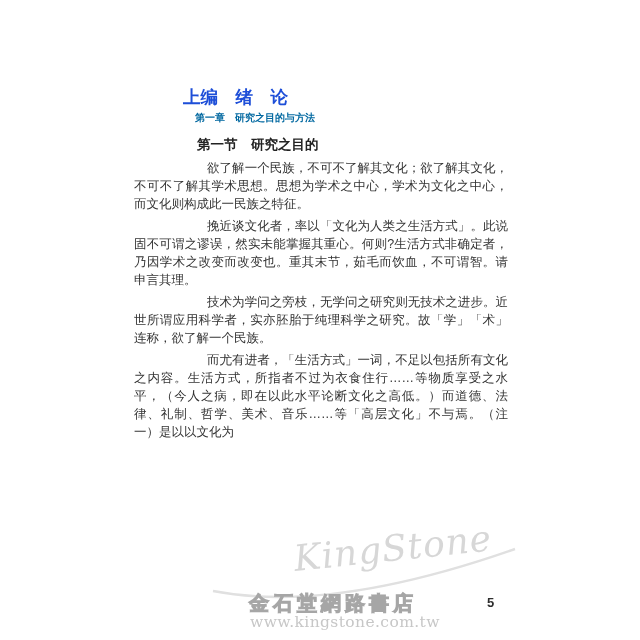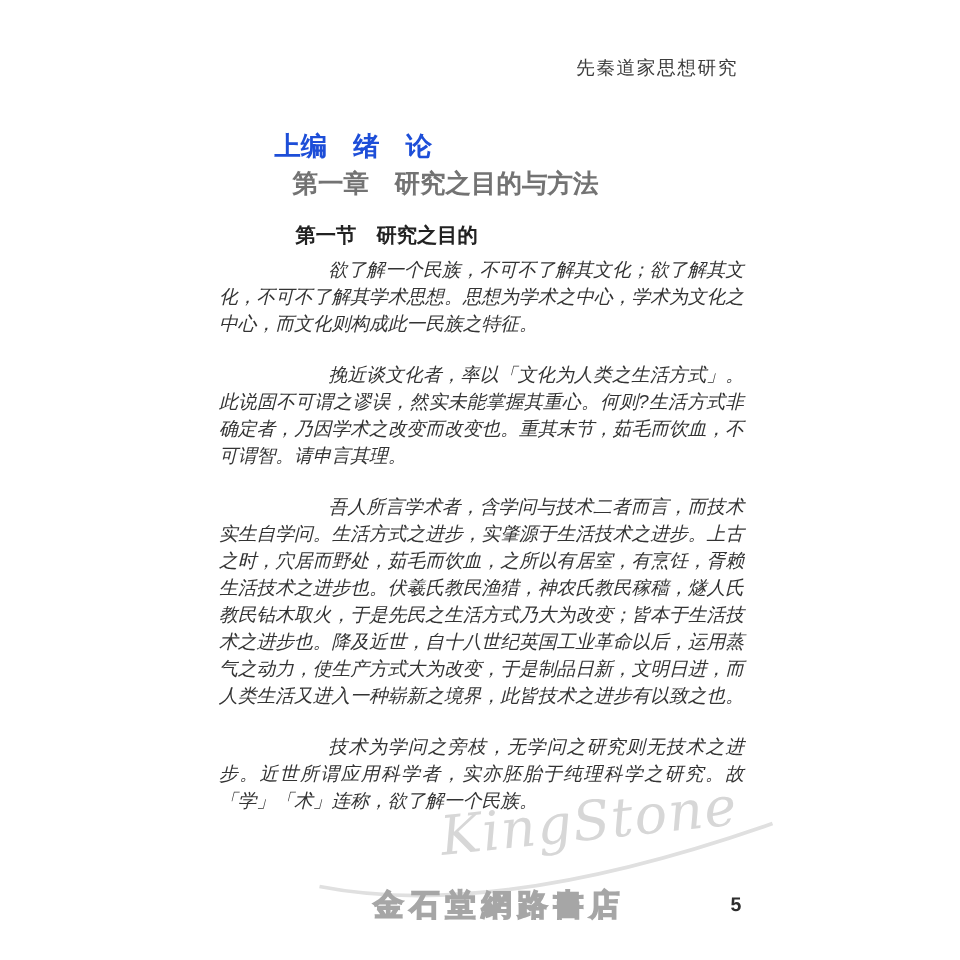--- a/index.html
+++ b/index.html
@@ -27,47 +27,46 @@
     position: absolute;
     left: 183px; top: 85px;
     font-size: 17.5px;
     font-weight: 700;
     color: #1d4ed8;
     z-index: 2;
   }
   .h-chapter {
     position: absolute;
     left: 195px; top: 111px;
-    font-size: 17px;
+    font-size: 10px;
     font-weight: 700;
-    color: #737373;
+    color: #0369a1;
     z-index: 2;
   }
   .h-section {
     position: absolute;
-    left: 197px; top: 148px;
+    left: 197px; top: 136px;
     font-size: 13.5px;
     font-weight: 700;
     color: #222222;
     z-index: 2;
   }
   .body-text {
     position: absolute;
     left: 130px; top: 155px;
     width: 382px;
     font-size: 12.5px;
     line-height: 18px;
     color: #333333;
     text-align: justify;
     z-index: 2;
   }
   .body-text p {
-    margin: 16px;
+    margin: 4px;
     text-indent: 73px;
-    font-style: italic;
   }
   
   .wm-layer { position: absolute; inset: 0; z-index: 1; }
   .wm-script {
     position: absolute;
     left: 296px; top: 538px;
     font-family: "DejaVu Serif", serif;
     font-style: italic;
     font-size: 36px;
     letter-spacing: 1px;
@@ -110,30 +109,30 @@
 <body>
 
 <div class="page">
 
   <div class="wm-layer">
     <svg class="wm-swoosh" width="640" height="640" viewBox="0 0 640 640">
       <path d="M 213 591 Q 330 614 515 549" fill="none" stroke="#e0e0e0" stroke-width="2.5"></path>
     </svg>
     <div class="wm-script">KingStone</div>
     <div class="wm-store">金石堂網路書店</div>
+    <div class="wm-url">www.kingstone.com.tw</div>
   </div>
 
-  <div class="running-head">先秦道家思想研究</div>
 
   <div class="h-part">上编　绪　论</div>
   <div class="h-chapter">第一章　研究之目的与方法</div>
   <div class="h-section">第一节　研究之目的</div>
 
   <div class="body-text">
     <p>欲了解一个民族，不可不了解其文化；欲了解其文化，不可不了解其学术思想。思想为学术之中心，学术为文化之中心，而文化则构成此一民族之特征。</p>
     <p>挽近谈文化者，率以「文化为人类之生活方式」。此说固不可谓之谬误，然实未能掌握其重心。何则?生活方式非确定者，乃因学术之改变而改变也。重其末节，茹毛而饮血，不可谓智。请申言其理。</p>
-    <p>吾人所言学术者，含学问与技术二者而言，而技术实生自学问。生活方式之进步，实肇源于生活技术之进步。上古之时，穴居而野处，茹毛而饮血，之所以有居室，有烹饪，胥赖生活技术之进步也。伏羲氏教民渔猎，神农氏教民稼穑，燧人氏教民钻木取火，于是先民之生活方式乃大为改变；皆本于生活技术之进步也。降及近世，自十八世纪英国工业革命以后，运用蒸气之动力，使生产方式大为改变，于是制品日新，文明日进，而人类生活又进入一种崭新之境界，此皆技术之进步有以致之也。</p>
     <p>技术为学问之旁枝，无学问之研究则无技术之进步。近世所谓应用科学者，实亦胚胎于纯理科学之研究。故「学」「术」连称，欲了解一个民族。</p>
+    <p>而尤有进者，「生活方式」一词，不足以包括所有文化之内容。生活方式，所指者不过为衣食住行……等物质享受之水平，（今人之病，即在以此水平论断文化之高低。）而道德、法律、礼制、哲学、美术、音乐……等「高层文化」不与焉。（注一）是以以文化为</p>
   </div>
 
   <div class="page-number">5</div>
 
 </div>
 
 </body></html>

